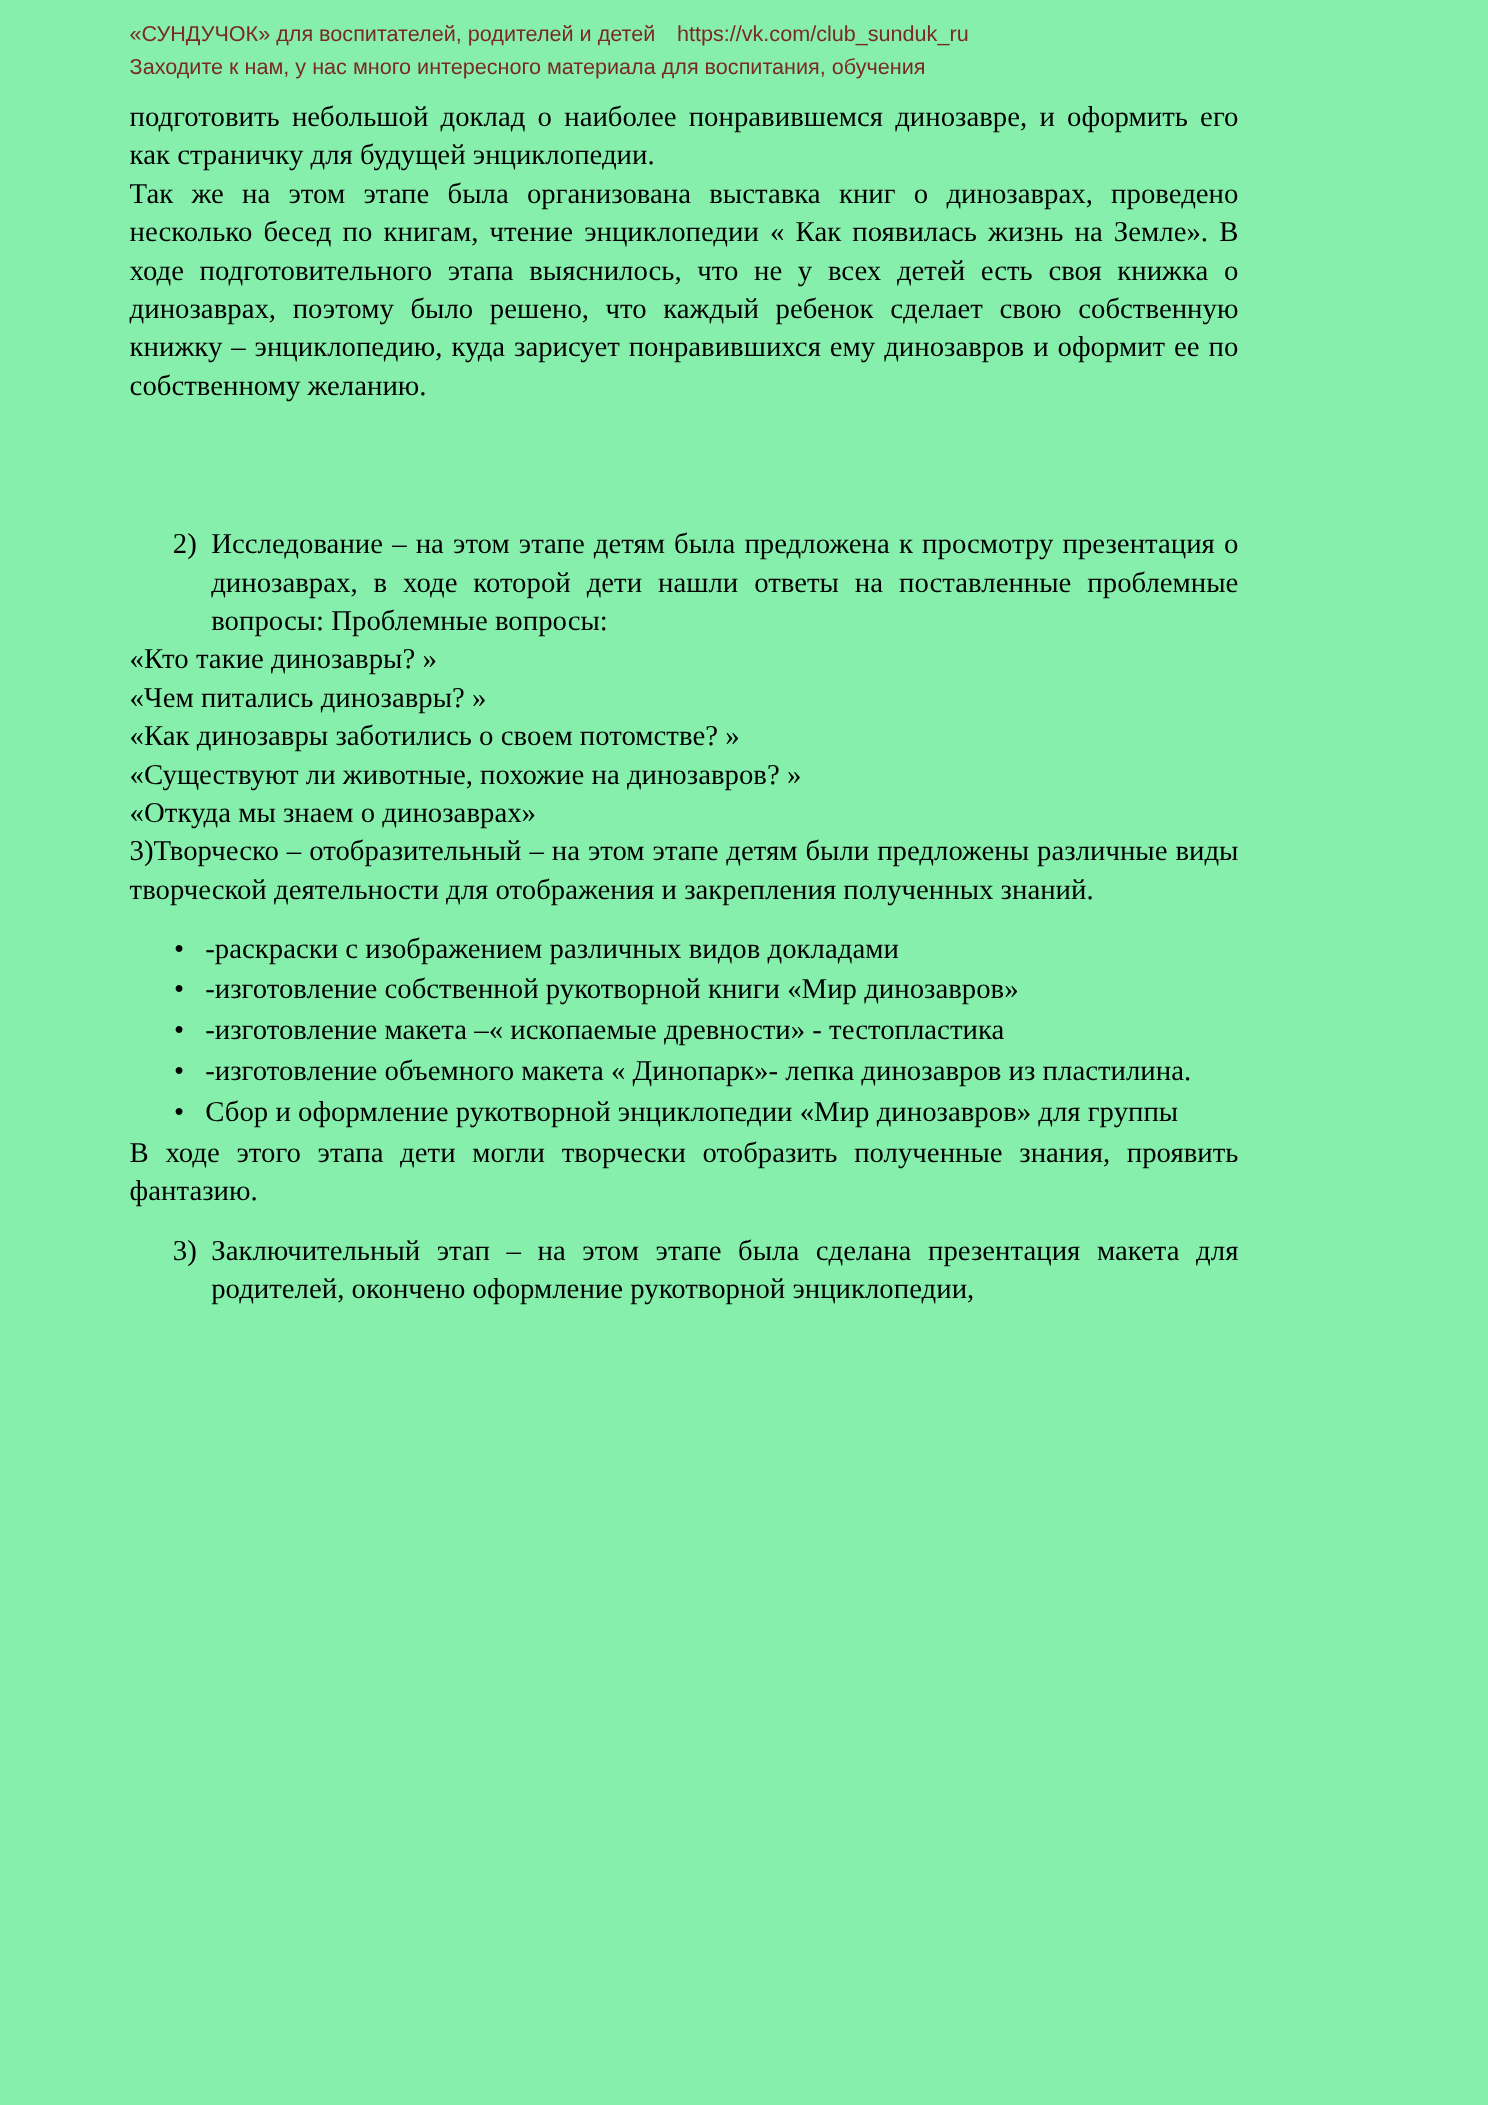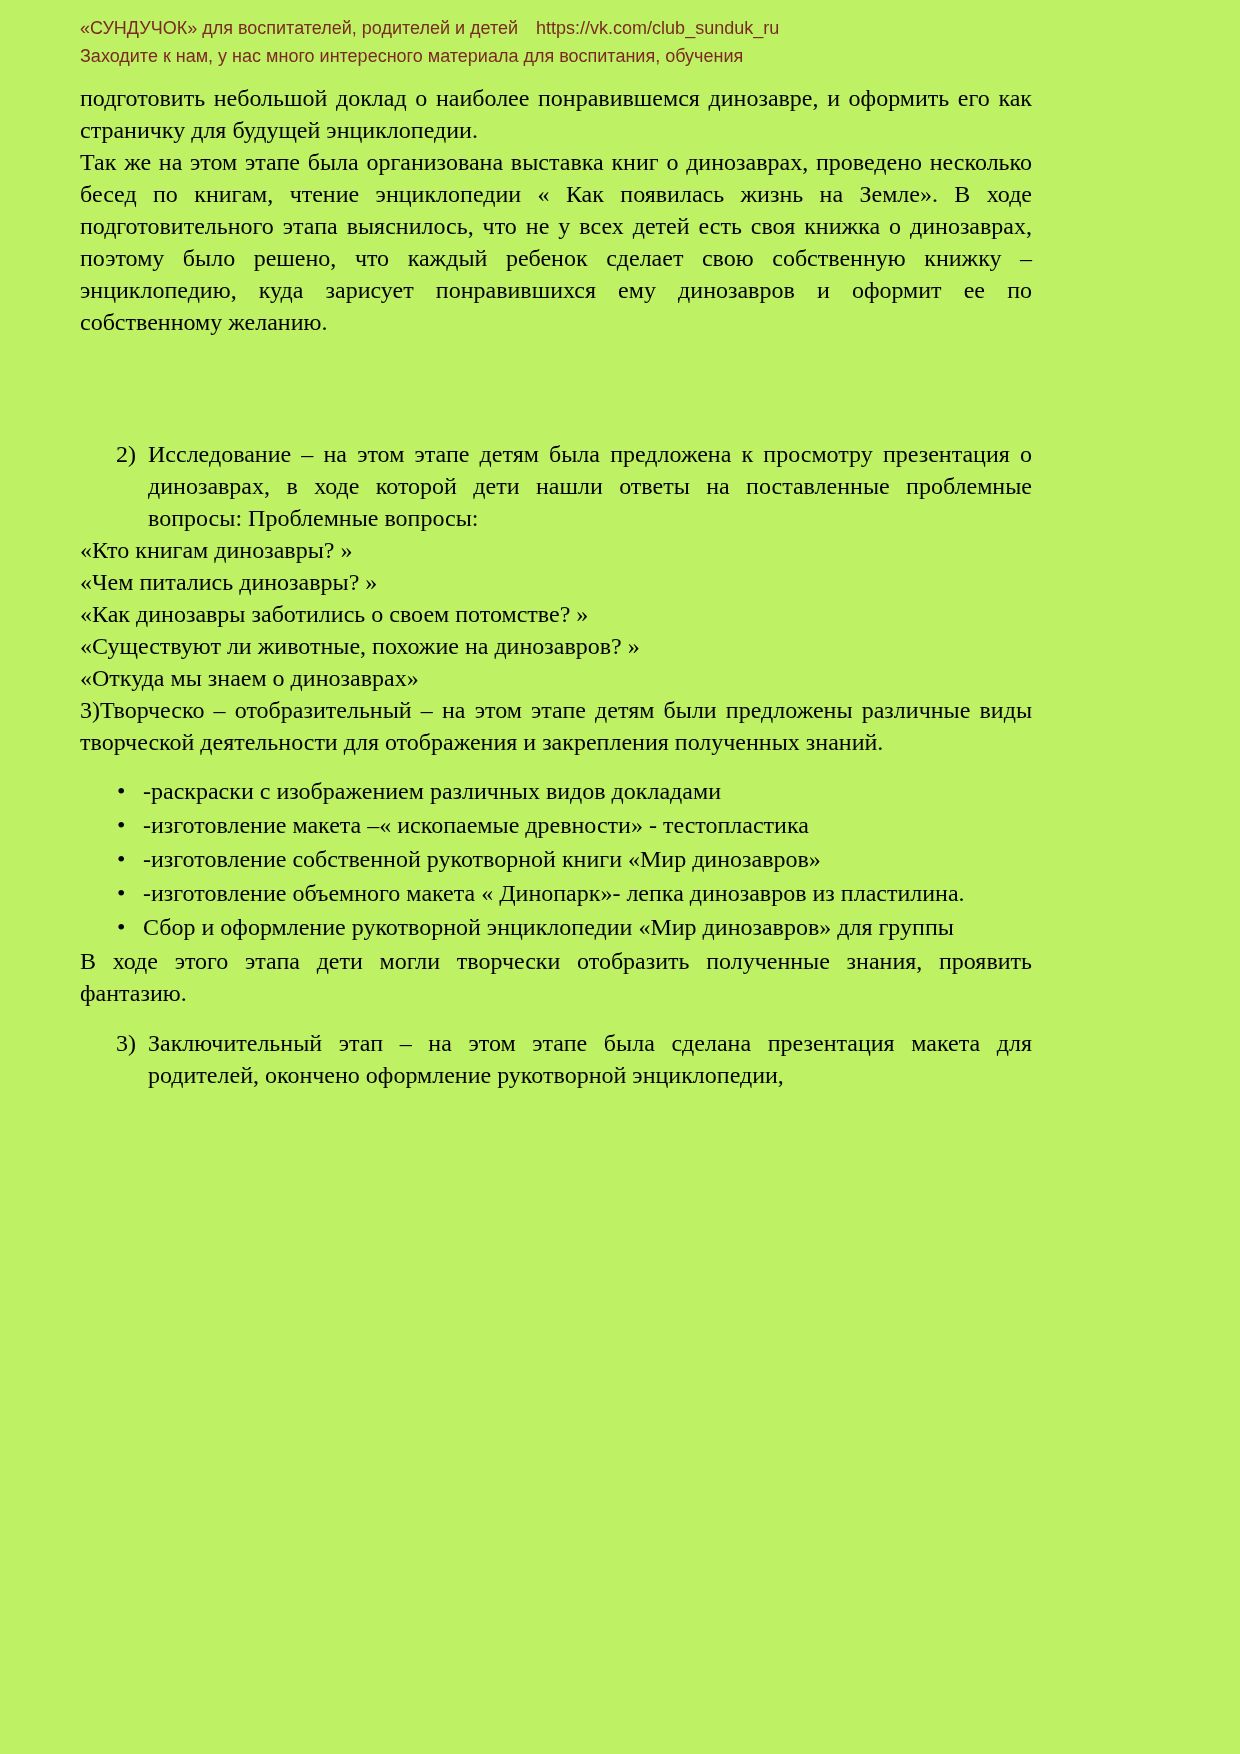--- a/index.html
+++ b/index.html
@@ -5,22 +5,22 @@
   html, body {
     margin: 0;
     padding: 0;
     background: #ffffff;
   }
   .page {
     position: relative;
     width: 1240px;
     min-height: 1754px;
     box-sizing: border-box;
-    background: #bef264;
-    padding: 14px 208px 60px 80px;
+    background: #86efac;
+    padding: 14px 208px 60px 108px;
     font-family: "Liberation Serif", "DejaVu Serif", serif;
     color: #000000;
     overflow: hidden;
   }
   
   .doc-header {
     font-family: "Liberation Sans", "DejaVu Sans", sans-serif;
     color: #7b2a23;
     font-size: 18px;
     line-height: 28px;
@@ -83,41 +83,41 @@
 
     <p class="para indent justify">подготовить небольшой доклад о наиболее понравившемся динозавре, и оформить его как страничку для будущей энциклопедии.</p>
 
     <p class="para indent justify">Так же на этом этапе была организована выставка книг о динозаврах, проведено несколько бесед по книгам, чтение энциклопедии « Как появилась жизнь на Земле». В ходе подготовительного этапа выяснилось, что не у всех детей есть своя книжка о динозаврах, поэтому было решено, что каждый ребенок сделает свою собственную книжку – энциклопедию, куда зарисует понравившихся ему динозавров и оформит ее по собственному желанию.</p>
 
     <div class="numbered item2">
       <span class="num">2)</span>
       <span class="txt">Исследование – на этом этапе детям была предложена к просмотру презентация о динозаврах, в ходе которой дети нашли ответы на поставленные проблемные вопросы: Проблемные вопросы:</span>
     </div>
 
-    <p class="para q">«Кто книгам динозавры? »</p>
+    <p class="para q">«Кто такие динозавры? »</p>
     <p class="para q">«Чем питались динозавры? »</p>
     <p class="para q">«Как динозавры заботились о своем потомстве? »</p>
     <p class="para q">«Существуют ли животные, похожие на динозавров? »</p>
     <p class="para q">«Откуда мы знаем о динозаврах»</p>
 
 
     <p class="para stage3 justify">3)Творческо – отобразительный – на этом этапе детям были предложены различные виды творческой деятельности для отображения и закрепления полученных знаний.</p>
 
     <ul class="bullets">
       <li>
         <span class="dot"></span>
         <span class="btxt">-раскраски с изображением различных видов докладами</span>
       </li>
       <li>
         <span class="dot"></span>
-        <span class="btxt">-изготовление макета –« ископаемые древности» - тестопластика</span>
+        <span class="btxt">-изготовление собственной рукотворной книги «Мир динозавров»</span>
       </li>
       <li>
         <span class="dot"></span>
-        <span class="btxt">-изготовление собственной рукотворной книги «Мир динозавров»</span>
+        <span class="btxt">-изготовление макета –« ископаемые древности» - тестопластика</span>
       </li>
       <li>
         <span class="dot"></span>
         <span class="btxt">-изготовление объемного макета « Динопарк»- лепка динозавров из пластилина.</span>
       </li>
       <li>
         <span class="dot"></span>
         <span class="btxt">Сбор и оформление рукотворной энциклопедии «Мир динозавров» для группы</span>
       </li>
     </ul>

